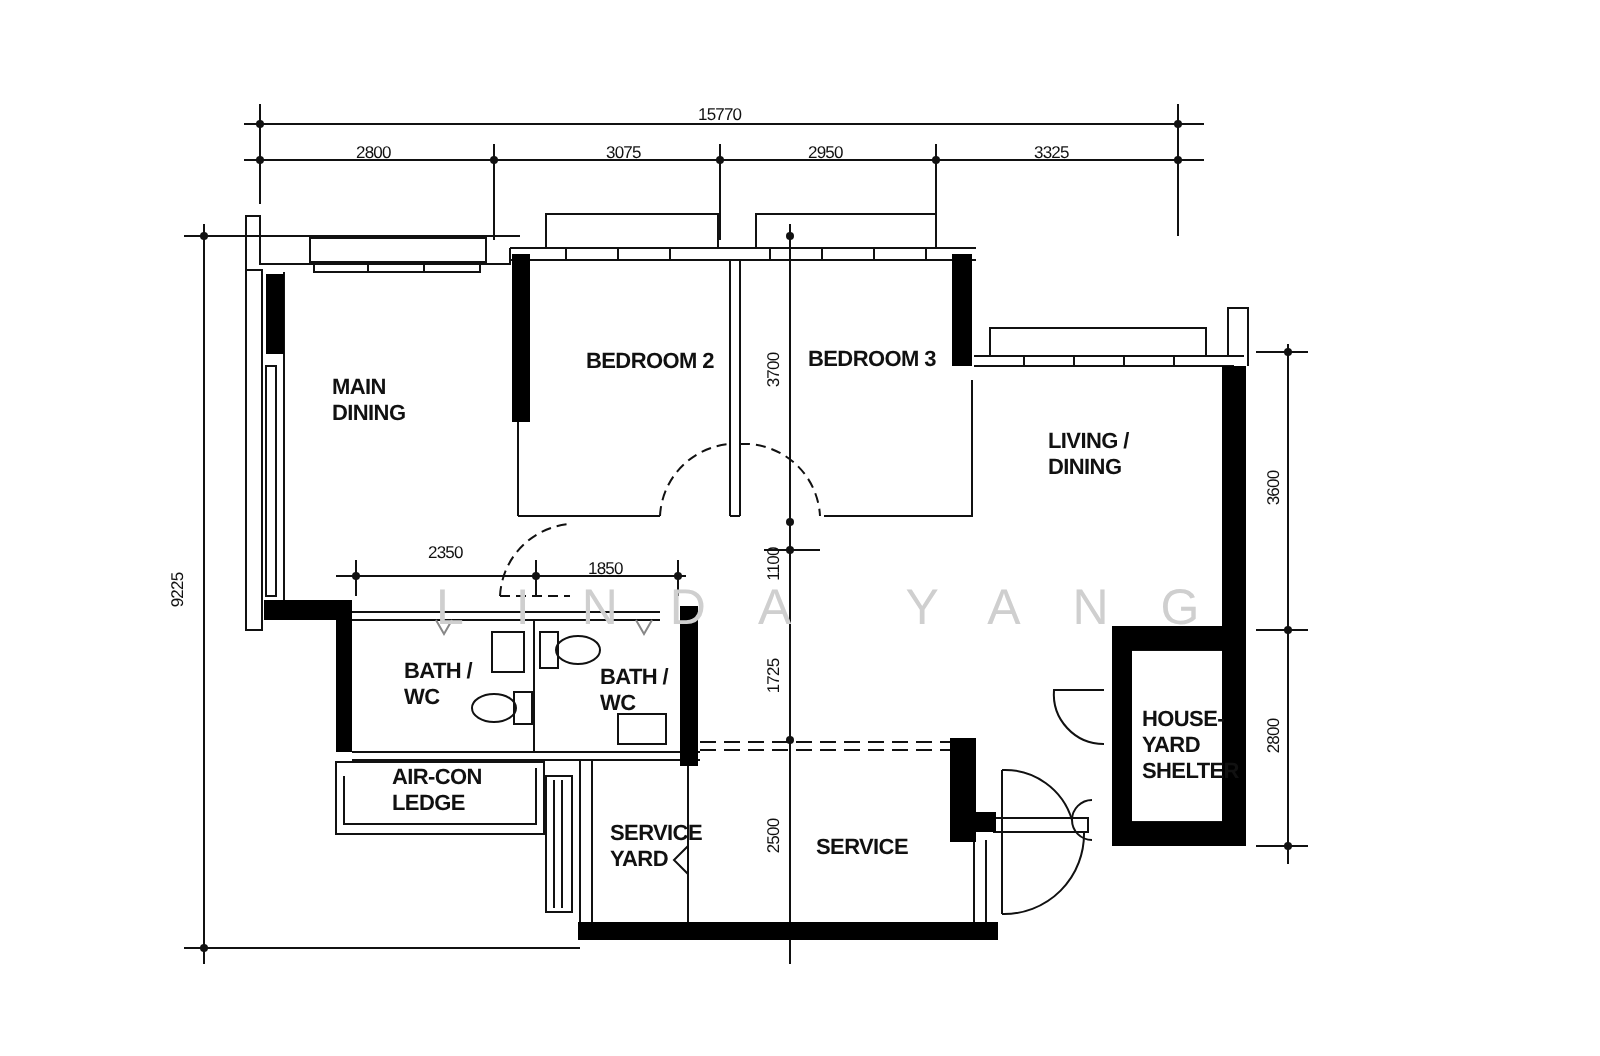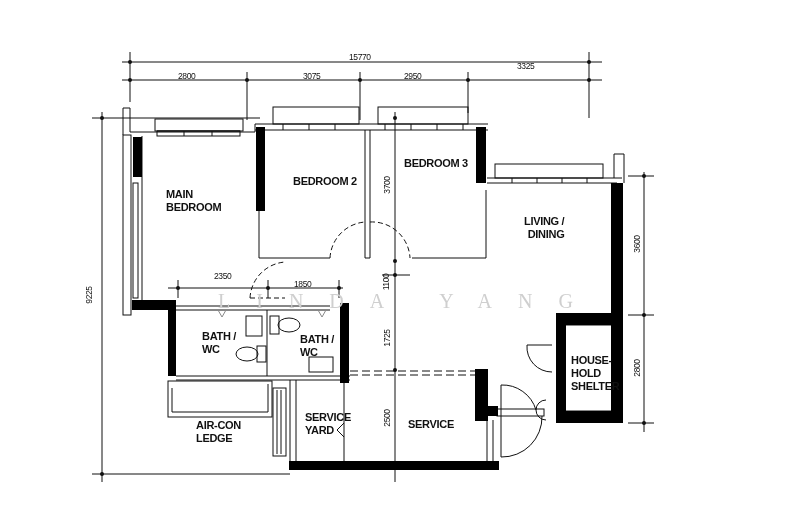--- a/index.html
+++ b/index.html
@@ -1,21 +1,21 @@
 <!DOCTYPE html>
 <html><head>
   <meta charset="utf-8">
   <style>
     html, body { margin: 0; padding: 0; background: #ffffff; }
     body { width: 800px; height: 528px; position: relative; overflow: hidden; font-family: "Liberation Sans", sans-serif; }
     #plan { position: absolute; left: 0; top: 0; width: 800px; height: 528px; }
     .lbl { position: absolute; font-family: "Liberation Sans", sans-serif; font-size: 11px; font-weight: bold; color: #111; line-height: 13px; letter-spacing: -0.3px; white-space: pre-line; }
     .dim { position: absolute; font-family: "Liberation Sans", sans-serif; font-size: 8.5px; color: #111; letter-spacing: -0.4px; white-space: nowrap; }
     .dimv { position: absolute; font-family: "Liberation Sans", sans-serif; font-size: 8.5px; color: #111; letter-spacing: -0.4px; white-space: nowrap; transform: rotate(-90deg); transform-origin: center center; }
-    .wm { position: absolute; left: 218px; top: 290px; font-family: Liberation Serif, serif; font-size: 20px; color: #cfcfcf; letter-spacing: 26px; white-space: nowrap; }
+    .wm { position: absolute; left: 218px; top: 290px; font-family: Liberation Sans, sans-serif; font-size: 25px; color: #cfcfcf; letter-spacing: 26px; white-space: nowrap; }
   </style>
 </head>
 <body>
 
 <svg id="plan" viewBox="0 0 800 528" xmlns="http://www.w3.org/2000/svg">
   <g stroke="#111" stroke-width="1" fill="none">
 
     <g>
 
       <line x1="122" y1="62" x2="602" y2="62"></line>
@@ -187,43 +187,43 @@
     <rect x="612" y="312" width="11" height="111"></rect>
     <rect x="475" y="369" width="13" height="52"></rect>
     <rect x="289" y="461" width="210" height="9"></rect>
     <rect x="488" y="406" width="10" height="10"></rect>
   </g>
 </svg>
 
 <div class="wm">LINDA YANG</div>
 
 <div class="lbl" style="left:166px;top:188px;">MAIN
-BEDROOM</div>
+DINING</div>
 <div class="lbl" style="left:293px;top:175px;">BEDROOM 2</div>
-<div class="lbl" style="left:404px;top:157px;">BEDROOM 3</div>
-<div class="lbl" style="left:524px;top:215px;text-align:right;">LIVING /
+<div class="lbl" style="left:404px;top:174px;">BEDROOM 3</div>
+<div class="lbl" style="left:524px;top:215px;">LIVING /
 DINING</div>
 <div class="lbl" style="left:202px;top:330px;">BATH /
 WC</div>
 <div class="lbl" style="left:300px;top:333px;">BATH /
 WC</div>
-<div class="lbl" style="left:196px;top:383px;margin-top:36px;">AIR-CON
+<div class="lbl" style="left:196px;top:383px;">AIR-CON
 LEDGE</div>
 <div class="lbl" style="left:305px;top:411px;">SERVICE
 YARD</div>
 <div class="lbl" style="left:408px;top:418px;">SERVICE</div>
 <div class="lbl" style="left:571px;top:354px;">HOUSE-
-HOLD
+YARD
 SHELTER</div>
 
 <div class="dim" style="left:349px;top:52px;">15770</div>
 <div class="dim" style="left:178px;top:71px;">2800</div>
 <div class="dim" style="left:293px;top:71px;margin-left:10px;">3075</div>
 <div class="dim" style="left:404px;top:71px;">2950</div>
-<div class="dim" style="left:517px;top:61px;">3325</div>
+<div class="dim" style="left:517px;top:71px;">3325</div>
 <div class="dimv" style="left:80px;top:290px;">9225</div>
 <div class="dim" style="left:214px;top:271px;">2350</div>
 <div class="dim" style="left:294px;top:279px;text-align:right;">1850</div>
 <div class="dimv" style="left:378px;top:180px;">3700</div>
 <div class="dimv" style="left:378px;top:277px;">1100</div>
 <div class="dimv" style="left:378px;top:333px;">1725</div>
 <div class="dimv" style="left:378px;top:413px;">2500</div>
 <div class="dimv" style="left:628px;top:239px;">3600</div>
 <div class="dimv" style="left:628px;top:363px;">2800</div>
 

